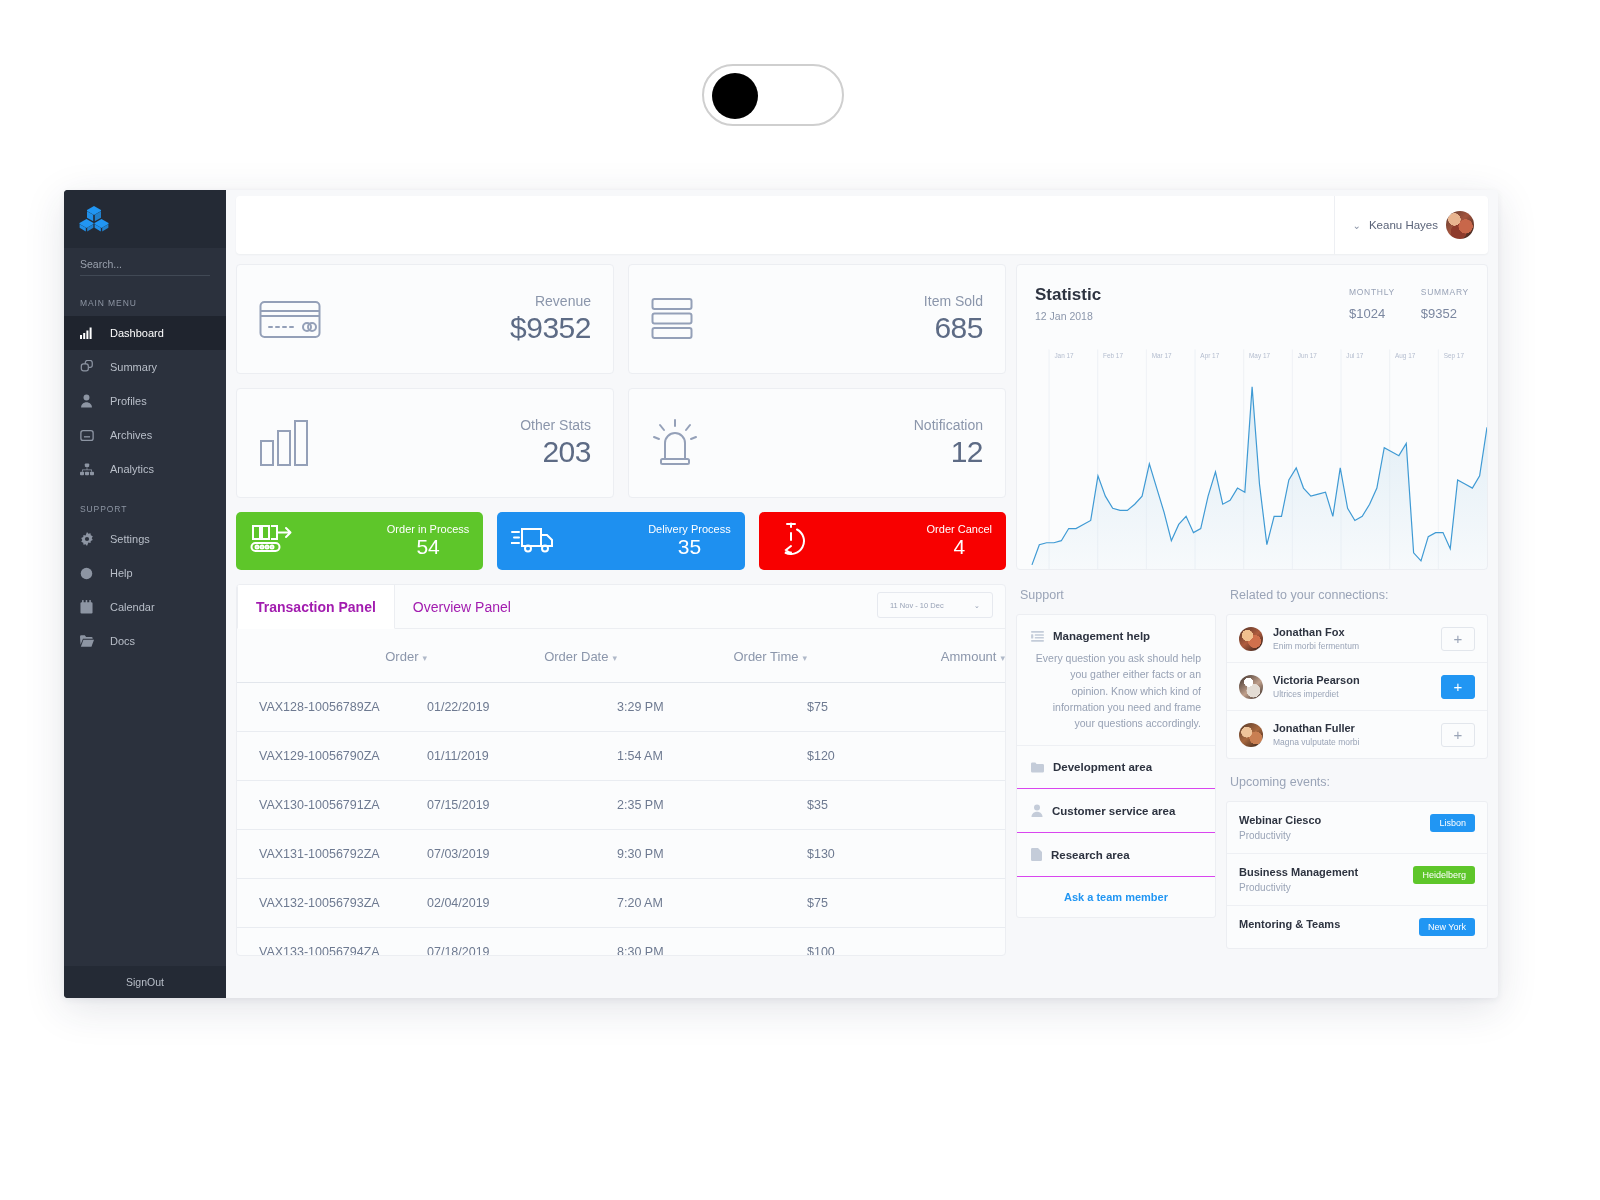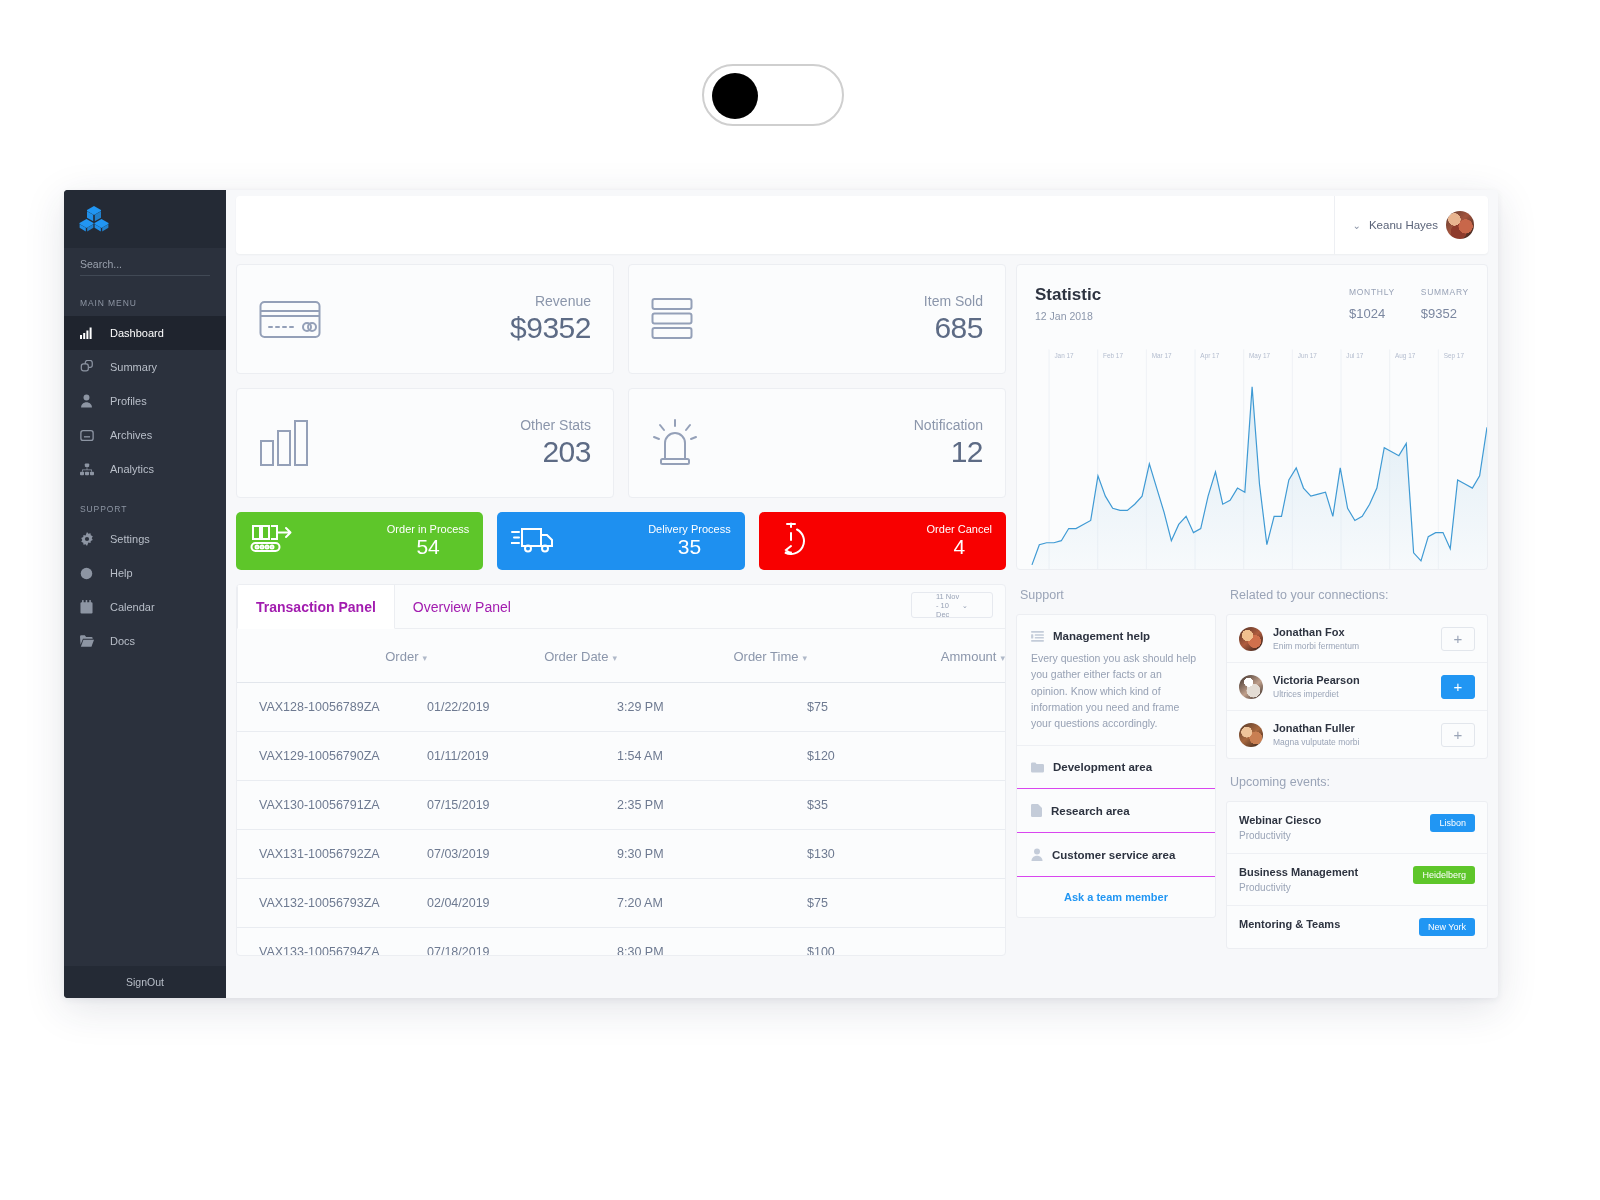--- a/index.html
+++ b/index.html
@@ -162,22 +162,22 @@
     font-size: 14px; color: #a21caf; cursor: pointer;
   }
   .tab.active {
     background: #ffffff; border-right: 1px solid #eceef2;
     border-left: 1px solid #eceef2;
     margin-bottom: -1px; border-bottom: 1px solid #ffffff; font-weight: 700;
   }
   #date-filter {
     position: absolute; right: 12px; top: 7px;
     border: 1px solid #e6e9ef; border-radius: 3px; background: #fbfcfd;
-    height: 26px; width: 82px; display: flex; align-items: center;
-    justify-content: space-between; padding: 0 24px;
+    height: 26px; width: 116px; display: flex; align-items: center;
+    justify-content: space-between; padding: 0 12px;
     font-size: 7.5px; color: #98a2b6; cursor: pointer;
   }
   table { width: 100%; border-collapse: collapse; }
   th {
     font-size: 13px; color: #8b96ab; font-weight: 400; text-align: right;
     padding: 20px 0 18px 0; border-bottom: 1px solid #e2e6ec;
     cursor: pointer;
   }
   th .caret { font-size: 9px; color: #b0b9c9; margin-left: 4px; }
   td {
@@ -193,21 +193,21 @@
   #support-box { background: #fbfcfd; border: 1px solid #eceef2; border-radius: 3px; }
   .support-row {
     display: flex; align-items: center; gap: 9px;
     padding: 15px 14px; border-bottom: 1px solid #d946ef;
     font-size: 11.5px; color: #2d3340; font-weight: 700; cursor: pointer;
   }
   .support-ico { color: #c4ccd9; display: flex; }
   #support-body {
     padding: 0 14px 14px 14px; border-bottom: 1px solid #eef0f4;
   }
-  #support-body p { font-size: 10.5px; color: #97a1b4; line-height: 1.55; }
+  #support-body p { font-size: 10.5px; color: #97a1b4; line-height: 1.55; text-align: right; }
   #ask-team {
     text-align: center; padding: 14px 0; font-size: 11px;
     color: #2196f3; font-weight: 700; cursor: pointer;
   }
 
   #right-col { flex: 1; min-width: 0; }
   .people-box { background: #fbfcfd; border: 1px solid #eceef2; border-radius: 3px; }
   .person-row {
     display: flex; align-items: center; gap: 10px;
     padding: 11px 12px; border-bottom: 1px solid #eef0f4;
@@ -707,39 +707,39 @@
               <span class="support-ico">
                 <svg width="13" height="11" viewBox="0 0 14 11">
                     <path fill="currentColor" d="M0 1.5A1.5 1.5 0 011.5 0h3.2L6 1.6h6.5A1.5 1.5 0 0114 3.1v6.4A1.5 1.5 0 0112.5 11h-11A1.5 1.5 0 010 9.5z"></path>
                   </svg>
               </span>
               <span>Development area</span>
             </div>
 
             <div class="support-row">
               <span class="support-ico">
-                <svg width="11" height="13" viewBox="0 0 11 13">
-                    <g fill="currentColor">
-                  <path d="M0 1.3A1.3 1.3 0 011.3 0H7l4 4v7.7A1.3 1.3 0 019.7 13H1.3A1.3 1.3 0 010 11.7z"></path>
-                </g>
-                  </svg>
-              </span>
-              <span>Research area</span>
-            </div>
-
-            <div class="support-row">
-              <span class="support-ico">
                 <svg width="12" height="13" viewBox="0 0 12 13">
                     <g fill="currentColor">
                   <circle cx="6" cy="3.4" r="3"></circle>
                       <path d="M.5 13c0-3.1 2.4-5.2 5.5-5.2S11.5 9.9 11.5 13z"></path>
                 </g>
                   </svg>
               </span>
               <span>Customer service area</span>
+            </div>
+
+            <div class="support-row">
+              <span class="support-ico">
+                <svg width="11" height="13" viewBox="0 0 11 13">
+                    <g fill="currentColor">
+                  <path d="M0 1.3A1.3 1.3 0 011.3 0H7l4 4v7.7A1.3 1.3 0 019.7 13H1.3A1.3 1.3 0 010 11.7z"></path>
+                </g>
+                  </svg>
+              </span>
+              <span>Research area</span>
             </div>
 
             <div id="ask-team">Ask a team member</div>
           </div>
         </div>
 
         <div id="right-col">
           <div class="col-heading">Related to your connections:</div>
           <div class="people-box">
             <div class="person-row">

